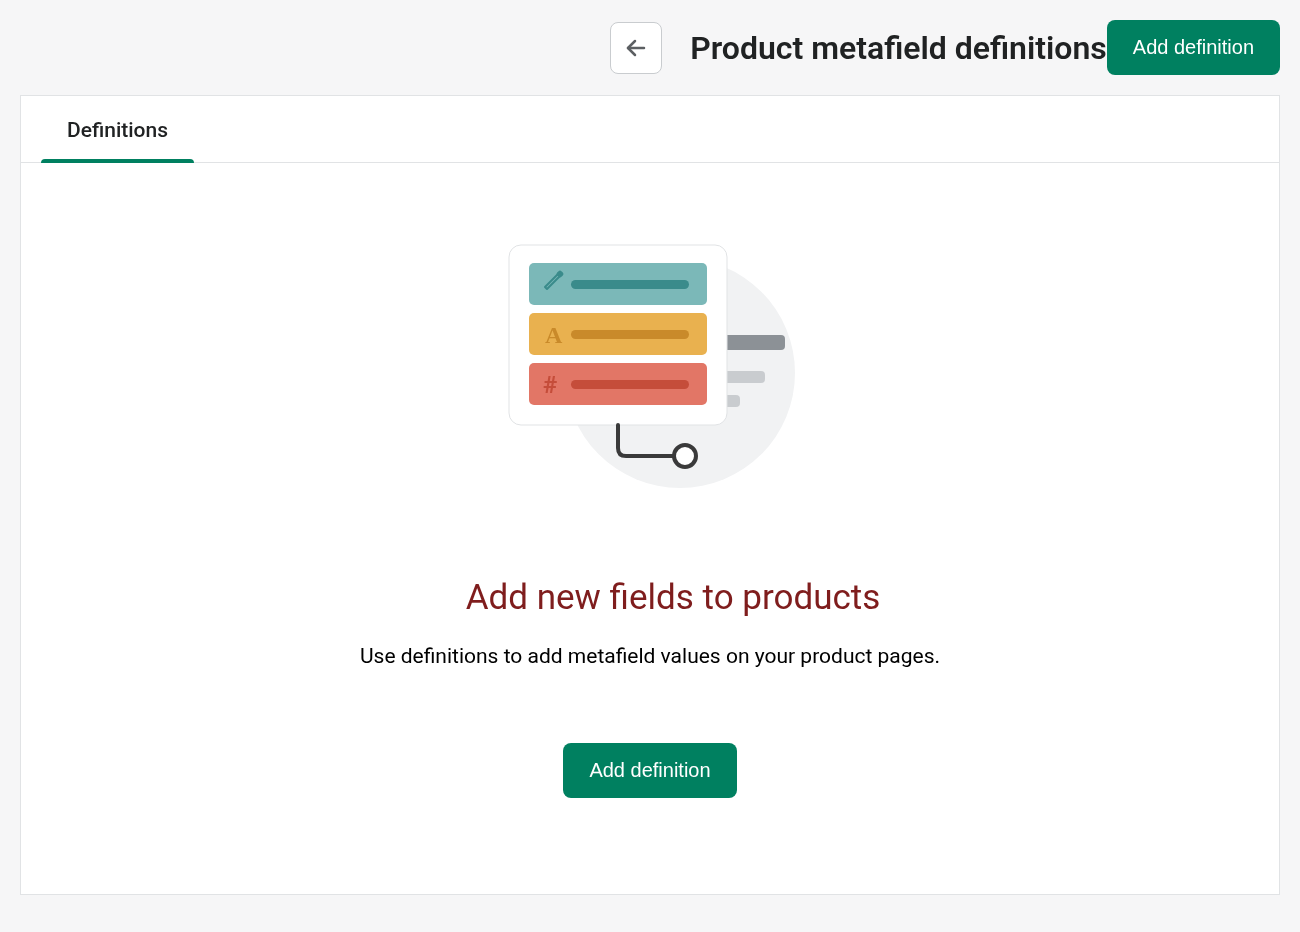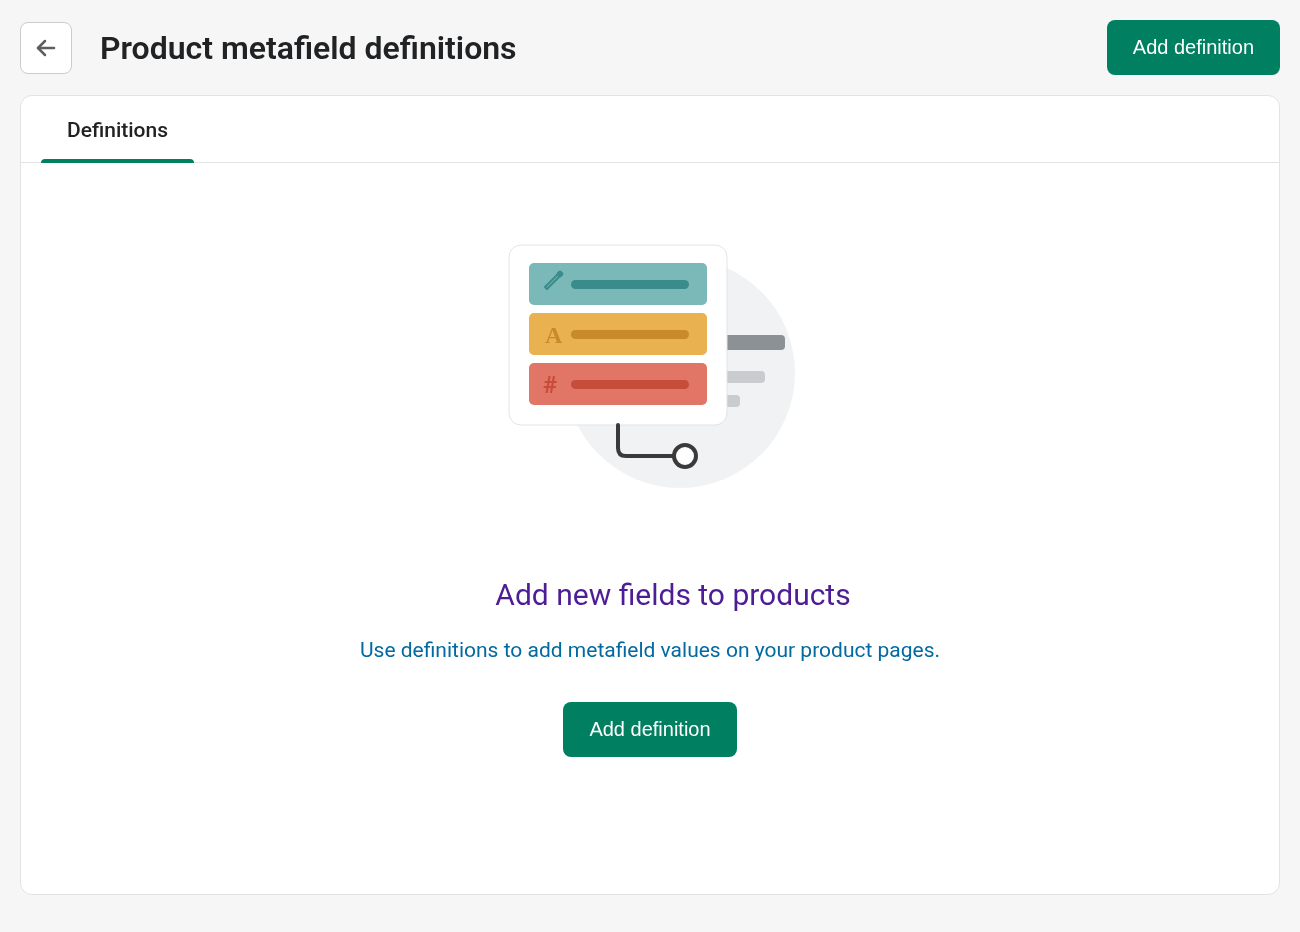--- a/index.html
+++ b/index.html
@@ -10,21 +10,21 @@
     body {
       font-family: -apple-system, BlinkMacSystemFont, "Segoe UI", Roboto, Helvetica, Arial, sans-serif;
       background: #f6f6f7;
       width: 1300px;
       height: 932px;
       padding: 20px;
     }
     .header {
       display: flex;
       align-items: center;
-      justify-content: space-between;
+      justify-content: flex-end;
       margin-bottom: 20px;
     }
     .header-left {
       display: flex;
       align-items: center;
       gap: 28px;
     }
     .back-button {
       width: 52px;
       height: 52px;
@@ -47,21 +47,21 @@
       border: none;
       border-radius: 8px;
       padding: 16px 26px;
       font-size: 20px;
       font-weight: 500;
       cursor: pointer;
     }
     .card {
       background: #ffffff;
       border: 1px solid #e1e3e5;
-      border-radius: 12px;
+      border-radius: 0;
       overflow: hidden;
       min-height: 800px;
     }
     .tabs {
       display: flex;
       border-bottom: 1px solid #e1e3e5;
       padding: 0 20px;
     }
     .tab {
       padding: 22px 26px 20px 26px;
@@ -87,30 +87,30 @@
     .empty-state {
       display: flex;
       flex-direction: column;
       align-items: center;
       padding: 80px 40px 60px 40px;
     }
     .illustration {
       margin-bottom: 60px;
     }
     .empty-heading {
-      font-size: 30px;
+      font-size: 35px;
       font-weight: 400;
-      color: #4c1d95;
+      color: #7f1d1d;
       margin-bottom: 26px;
       margin-left: 46px;
     }
     .empty-description {
       font-size: 21px;
-      color: #0369a1;
-      margin-bottom: 40px;
+      color: #000000;
+      margin-bottom: 75px;
     }
     .add-button-center {
       background: #008060;
       color: #ffffff;
       border: none;
       border-radius: 8px;
       padding: 16px 26px;
       font-size: 20px;
       font-weight: 500;
       cursor: pointer;

